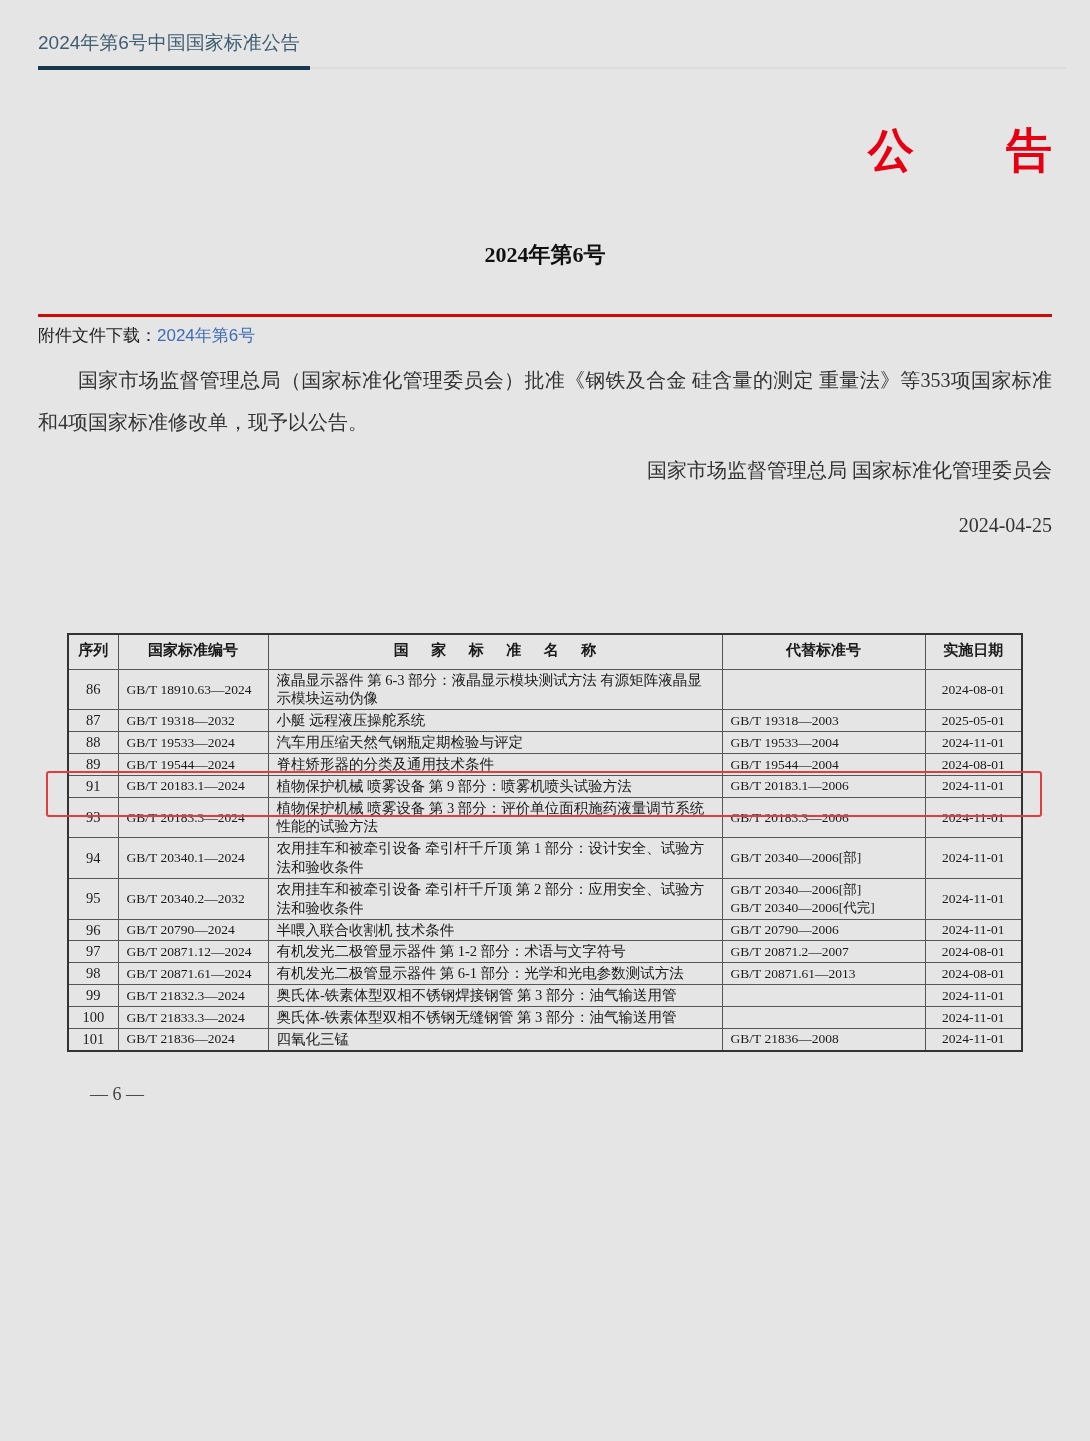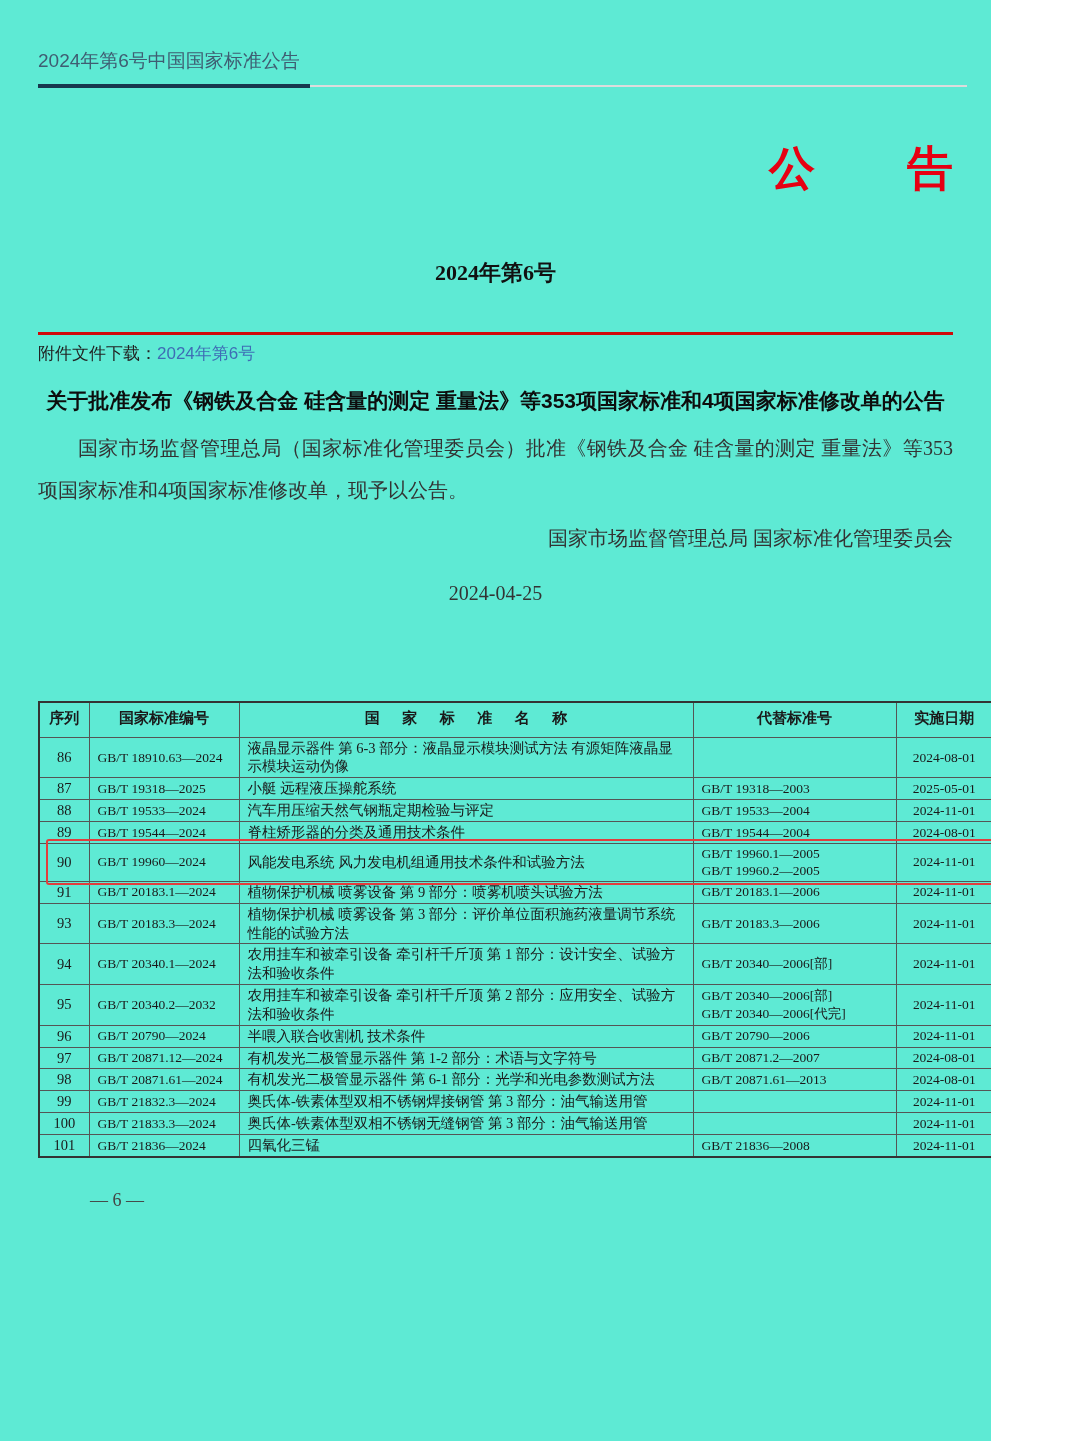--- a/index.html
+++ b/index.html
@@ -1,37 +1,37 @@
 <!DOCTYPE html>
 <html><head>
 <meta charset="utf-8">
 <style>
   html,body{margin:0;padding:0;background:#ffffff;}
   .page{
-    width:991px;height:1441px;box-sizing:border-box;position:relative;
-    background:#5eead4;padding:48px 38px 0;overflow:hidden;
+    width:1090px;height:1441px;box-sizing:border-box;position:relative;
+    background:#e5e5e5;padding:30px 38px 0;overflow:hidden;
     font-family:"Liberation Serif","DejaVu Serif",serif;color:#1a1a1a;
   }
   
   .breadcrumb{font-family:"Liberation Sans","DejaVu Sans",sans-serif;font-size:19px;color:#3f5d72;}
   .header-rule{position:relative;height:4px;margin-top:10px;}
   .header-rule .gray-line{position:absolute;top:1px;left:0;right:-14px;height:2px;background:#dcdcdc;}
   .header-rule .dark-line{position:absolute;top:0;left:0;width:272px;height:4px;background:#17384e;}
   
   .doc-title{margin:30px 0 0;text-align:center;font-size:52px;font-weight:700;letter-spacing:3px;color:#e60012;}
   .doc-subtitle{margin-top:50px;text-align:right;font-size:46px;font-weight:700;color:#e60012;}
   .issue-no{margin-top:58px;text-align:center;font-size:22px;font-weight:700;color:#111;}
   .red-rule{border:none;height:3px;background:#cf0a0a;margin:44px 0 0;}
   .attachment{margin-top:7px;font-family:"Liberation Sans","DejaVu Sans",sans-serif;font-size:17px;color:#222;}
   .attachment a{color:#3e6db5;text-decoration:none;cursor:pointer;}
   .heading{margin-top:22px;text-align:center;font-family:"Liberation Sans","DejaVu Sans",sans-serif;
     font-weight:700;font-size:21px;color:#0d0d0d;}
   .body-text{margin:12px 0 0;font-size:20px;line-height:2.1;text-indent:2em;text-align:justify;color:#333;}
   .signoff{margin-top:14px;text-align:right;font-size:20px;color:#333;}
-  .doc-date{margin-top:30px;text-align:center;font-size:20px;color:#333;}
+  .doc-date{margin-top:30px;text-align:right;font-size:20px;color:#333;}
   
   .table-wrap{position:relative;margin-top:96px;}
   table.std{border-collapse:collapse;table-layout:fixed;width:954px;margin:0 auto;
     border:2px solid #333;font-size:14.5px;color:#1a1a1a;}
   .std th,.std td{border:1px solid #555;padding:1px 8px;line-height:1.3;vertical-align:middle;}
   .std th{font-weight:700;padding:7px 2px;font-size:15px;white-space:nowrap;font-family:Liberation Mono, monospace;}
   .std .th-name{letter-spacing:0.45em;text-indent:0.45em;}
   .c-seq{text-align:center;}
   .c-code{white-space:nowrap;font-size:13.5px;padding-left:7px;}
   .c-name{text-align:left;}
@@ -55,21 +55,20 @@
 
   <div class="doc-subtitle">公　　告</div>
   <div class="issue-no">2024年第6号</div>
 
   <hr class="red-rule">
 
   <div class="attachment">
     <span>附件文件下载：</span><a href="#">2024年第6号</a>
   </div>
 
-  <div class="heading">关于批准发布《钢铁及合金 硅含量的测定 重量法》等353项国家标准和4项国家标准修改单的公告</div>
   <p class="body-text">国家市场监督管理总局（国家标准化管理委员会）批准《钢铁及合金 硅含量的测定 重量法》等353项国家标准和4项国家标准修改单，现予以公告。</p>
   <div class="signoff">国家市场监督管理总局 国家标准化管理委员会</div>
   <div class="doc-date">2024-04-25</div>
 
   <div class="table-wrap">
     <table class="std" id="std-table">
       <colgroup>
         <col style="width:50px">
           <col style="width:150px">
           <col style="width:454px">
@@ -88,21 +87,21 @@
       <tbody>
           <tr>
             <td class="c-seq">86</td>
             <td class="c-code">GB/T 18910.63—2024</td>
             <td class="c-name">液晶显示器件 第 6-3 部分：液晶显示模块测试方法 有源矩阵液晶显示模块运动伪像</td>
             <td class="c-rep"></td>
             <td class="c-date">2024-08-01</td>
           </tr>
           <tr>
             <td class="c-seq">87</td>
-            <td class="c-code">GB/T 19318—2025</td>
+            <td class="c-code">GB/T 19318—2032</td>
             <td class="c-name">小艇 远程液压操舵系统</td>
             <td class="c-rep">
               <div>GB/T 19318—2003</div>
             </td>
             <td class="c-date">2025-05-01</td>
           </tr>
           <tr>
             <td class="c-seq">88</td>
             <td class="c-code">GB/T 19533—2024</td>
             <td class="c-name">汽车用压缩天然气钢瓶定期检验与评定</td>
@@ -112,30 +111,20 @@
             <td class="c-date">2024-11-01</td>
           </tr>
           <tr>
             <td class="c-seq">89</td>
             <td class="c-code">GB/T 19544—2024</td>
             <td class="c-name">脊柱矫形器的分类及通用技术条件</td>
             <td class="c-rep">
               <div>GB/T 19544—2004</div>
             </td>
             <td class="c-date">2024-08-01</td>
-          </tr>
-          <tr class="highlight">
-            <td class="c-seq">90</td>
-            <td class="c-code">GB/T 19960—2024</td>
-            <td class="c-name">风能发电系统 风力发电机组通用技术条件和试验方法</td>
-            <td class="c-rep">
-              <div>GB/T 19960.1—2005</div>
-              <div>GB/T 19960.2—2005</div>
-            </td>
-            <td class="c-date">2024-11-01</td>
           </tr>
           <tr>
             <td class="c-seq">91</td>
             <td class="c-code">GB/T 20183.1—2024</td>
             <td class="c-name">植物保护机械 喷雾设备 第 9 部分：喷雾机喷头试验方法</td>
             <td class="c-rep">
               <div>GB/T 20183.1—2006</div>
             </td>
             <td class="c-date">2024-11-01</td>
           </tr>

